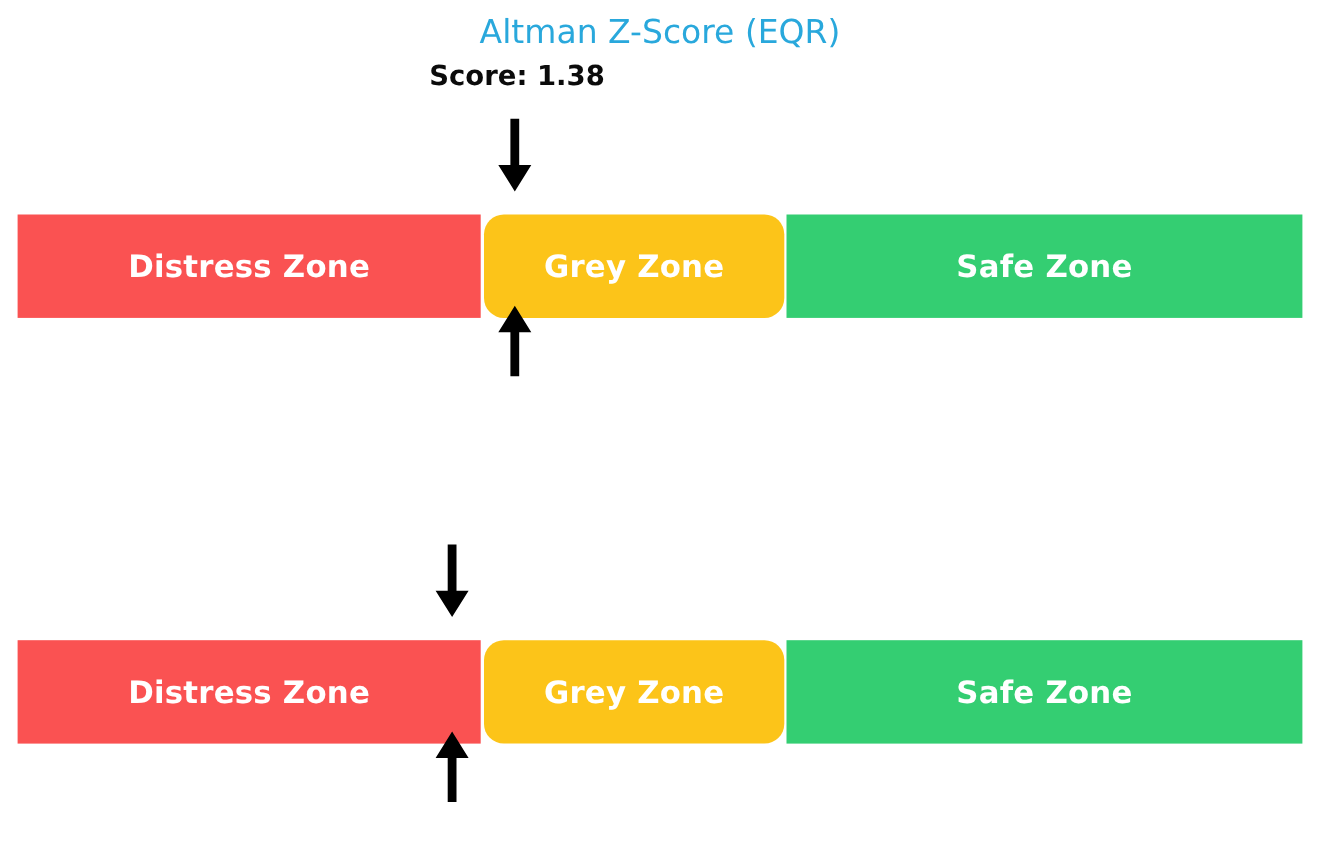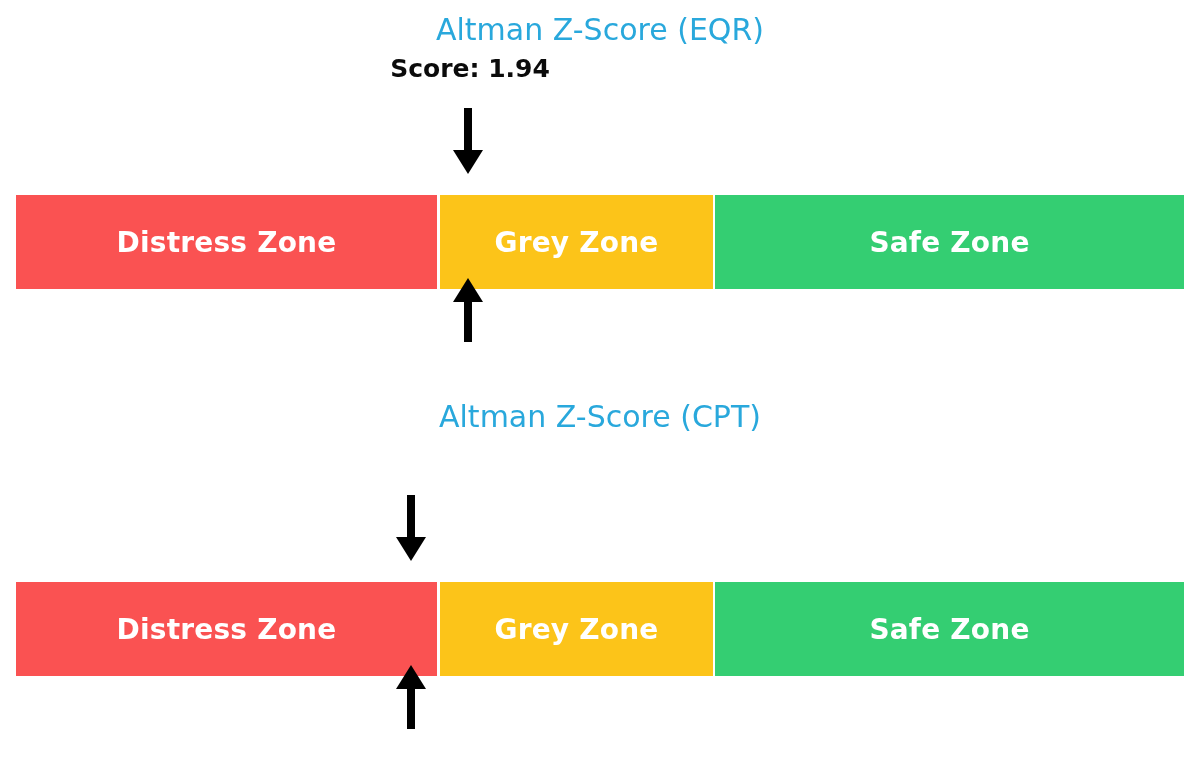--- a/index.html
+++ b/index.html
@@ -69,41 +69,41 @@
   .zone-label {
     color: #ffffff;
     font-size: 28px;
     font-weight: bold;
     font-family: "DejaVu Sans", sans-serif;
     white-space: nowrap;
     letter-spacing: 0.2px;
   }
 
   .zone-distress { left: 0px;   width: 421px; }
-  .zone-grey     { left: 424px; width: 273px; }
+  .zone-grey     { left: 424px; width: 273px; border-radius: 18px; }
   .zone-safe     { left: 699px; width: 469px; align-items: center; }
 
   .arrow {
     position: absolute;
     width: 36px;
     transform: translateX(-50%);
   }
   .arrow svg { display: block; overflow: visible; }
 
   .arrow-down { top: 108px; height: 66px; }
   .arrow-up   { top: 278px; height: 64px; }
 </style>
 </head>
 <body>
 
 <div class="gauge-block" id="gauge-eqr">
 
   <div class="gauge-title">Altman Z-Score (EQR)</div>
 
-  <div class="score-label" style="left:470px;">Score: 1.94</div>
+  <div class="score-label" style="left:470px;">Score: 1.38</div>
 
   <div class="arrow arrow-down" style="left:468px;">
     <svg width="36" height="66" viewBox="0 0 36 66">
       <path d="M14 0 H22 V42 H33 L18 66 L3 42 H14 Z" fill="#000000"></path>
     </svg>
   </div>
 
   <div class="bar">
     <div class="zone zone-distress" style="background:#fa5252;">
       <span class="zone-label">Distress Zone</span>
@@ -119,21 +119,20 @@
   <div class="arrow arrow-up" style="left:468px;">
     <svg width="36" height="64" viewBox="0 0 36 64">
       <path d="M18 0 L33 24 H22 V64 H14 V24 H3 Z" fill="#000000"></path>
     </svg>
   </div>
 
 </div>
 
 <div class="gauge-block" id="gauge-cpt">
 
-  <div class="gauge-title">Altman Z-Score (CPT)</div>
 
 
   <div class="arrow arrow-down" style="left:411px;">
     <svg width="36" height="66" viewBox="0 0 36 66">
       <path d="M14 0 H22 V42 H33 L18 66 L3 42 H14 Z" fill="#000000"></path>
     </svg>
   </div>
 
   <div class="bar">
     <div class="zone zone-distress" style="background:#fa5252;">

